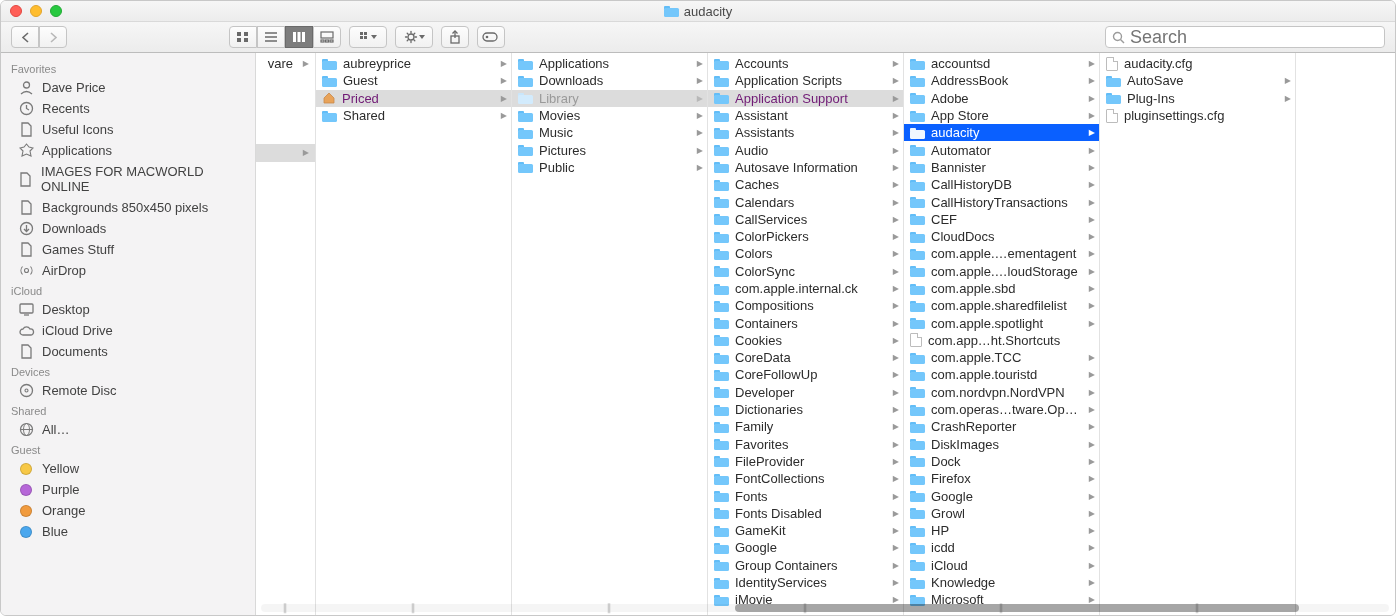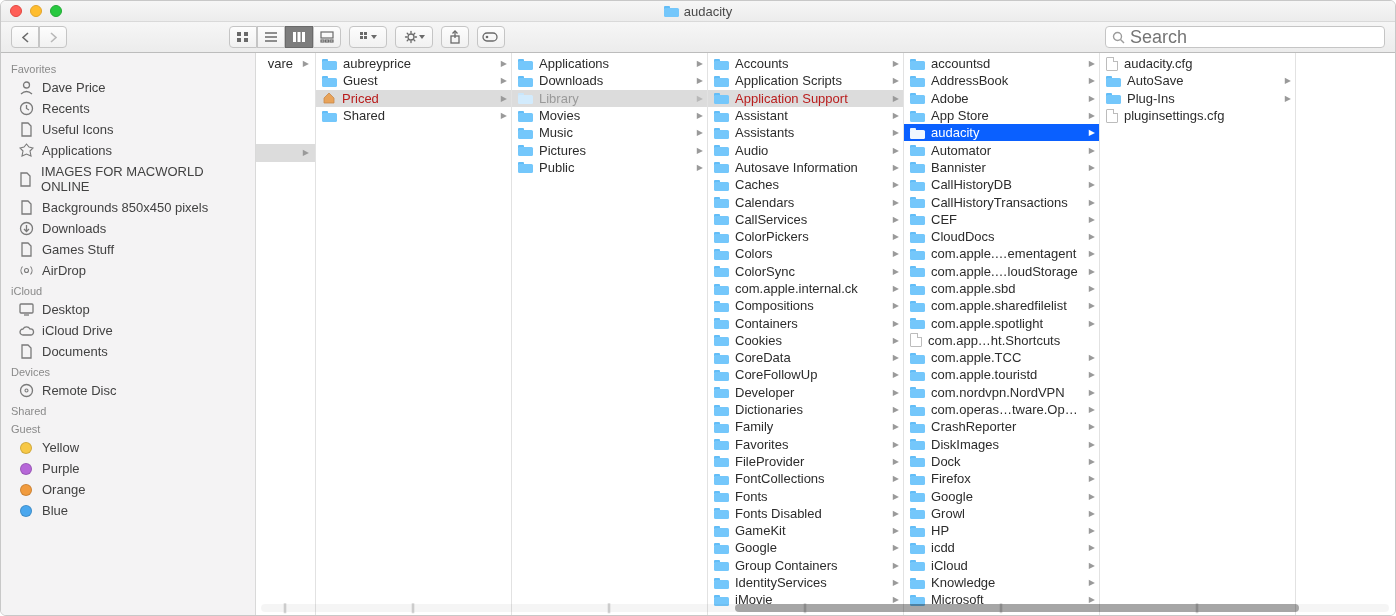--- a/index.html
+++ b/index.html
@@ -40,21 +40,21 @@
 .sb-item .ico { width: 18px; display: flex; justify-content: center; color: #777; }
 .tag-dot { width: 12px; height: 12px; border-radius: 50%; border: 0.5px solid rgba(0,0,0,.15); }
 
 
 .columns { flex: 1; display: flex; overflow: hidden; position: relative; background: #fff; }
 .col { border-right: 1px solid #e2e2e2; overflow-y: auto; overflow-x: hidden; font-size: 13px; padding-top: 2px; position: relative; }
 .col .row { display: flex; align-items: center; gap: 6px; padding: 0 4px 0 6px; height: 17.3px; color: #2c2c2c; cursor: default; position: relative; }
 .col .row .lbl { flex: 1; white-space: nowrap; overflow: hidden; text-overflow: ellipsis; }
 .col .row .arrow { color: #9a9a9a; font-size: 11px; width: 10px; text-align: right; }
 .col .row.sel-grey { background: #dcdcdc; }
-.col .row.sel-grey .lbl { color: #b91c1c; }
+.col .row.sel-grey .lbl { color: #701a75; }
 .col .row.sel-grey-dim { background: #dcdcdc; align-items: center; }
 .col .row.sel-grey-dim .lbl { color: #9a9a9a; }
 .col .row.sel-grey-dim .arrow { color: #b8b8b8; }
 .col .row.sel-blue { background: #0a60ff; }
 .col .row.sel-blue .lbl, .col .row.sel-blue .arrow { color: #fff; }
 
 .col0 { width: 60px; }
 .col0 .row { justify-content: flex-end; padding-right: 6px; }
 .col0 .row .lbl0 { flex: 1; text-align: right; white-space: nowrap; overflow: hidden; }
 
@@ -333,20 +333,30 @@
         <div class="sb-item">
           <span class="ico">
             <svg width="15" height="15">
               <circle cx="7.5" cy="7.5" r="6" fill="none" stroke="#7a7a7a" stroke-width="1.3"></circle>
               <circle cx="7.5" cy="7.5" r="1.5" fill="none" stroke="#7a7a7a" stroke-width="1.1"></circle>
             </svg>
           </span>
           <span>Remote Disc</span>
         </div>
         <div class="sb-section-title">Shared</div>
+        <div class="sb-item">
+          <span class="ico">
+            <svg width="15" height="15">
+              <circle cx="7.5" cy="7.5" r="6" fill="none" stroke="#7a7a7a" stroke-width="1.2"></circle>
+              <ellipse cx="7.5" cy="7.5" rx="3" ry="6" fill="none" stroke="#7a7a7a" stroke-width="1"></ellipse>
+              <line x1="1.5" y1="7.5" x2="13.5" y2="7.5" stroke="#7a7a7a" stroke-width="1"></line>
+            </svg>
+          </span>
+          <span>All…</span>
+        </div>
         <div class="sb-section-title">Guest</div>
         <div class="sb-item">
           <span class="ico">
             <span class="tag-dot" style="background: rgb(247, 200, 70);"></span>
           </span>
           <span>Yellow</span>
         </div>
         <div class="sb-item">
           <span class="ico">
             <span class="tag-dot" style="background: rgb(182, 103, 216);"></span>

